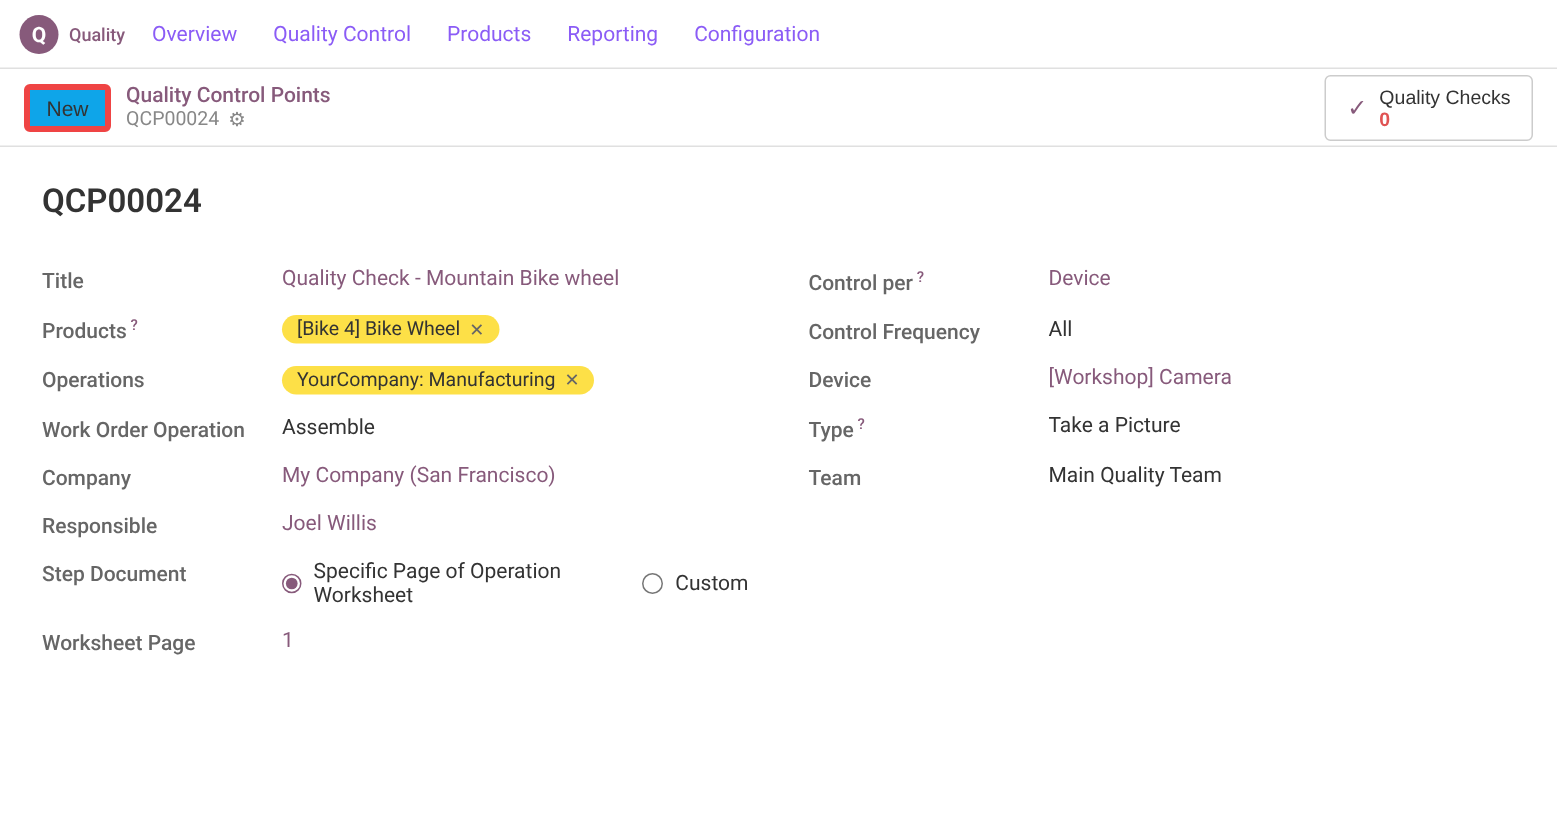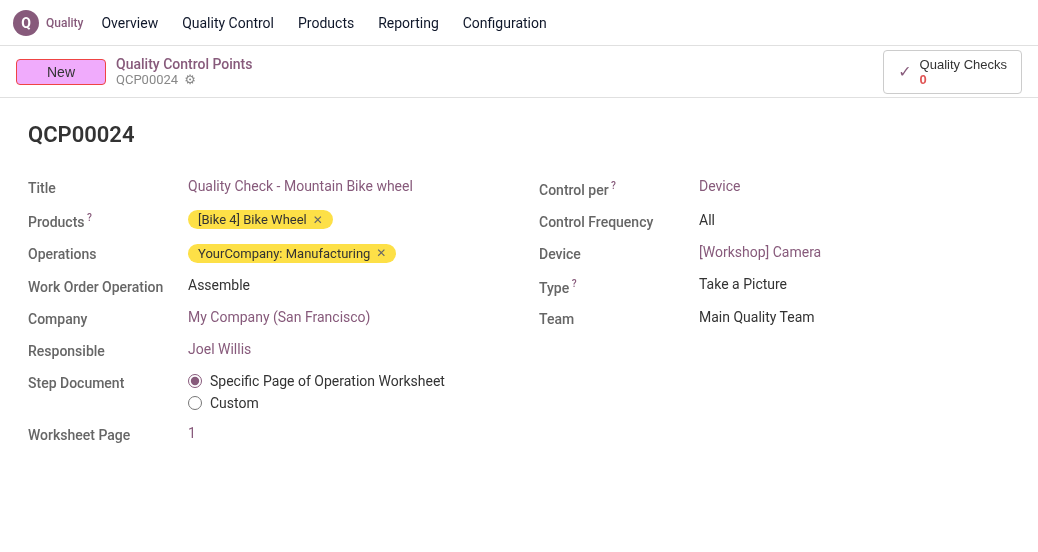--- a/index.html
+++ b/index.html
@@ -7,32 +7,32 @@
 
     
     .top-nav {
       display: flex; align-items: center; height: 46px;
       border-bottom: 1px solid #e0e0e0; padding: 0 12px; gap: 4px;
     }
     .nav-logo { display: flex; align-items: center; gap: 6px; margin-right: 4px; }
     .nav-logo-icon { width: 28px; height: 28px; }
     .nav-app-name { color: #875a7b; font-size: 12px; font-weight: 500; }
     .nav-item {
-      padding: 4px 10px; font-size: 14px; color: #0f172a; cursor: pointer;
+      padding: 4px 10px; font-size: 14px; color: #8b5cf6; cursor: pointer;
       border-radius: 4px; white-space: nowrap;
     }
 
     
     .action-bar {
       display: flex; align-items: center; justify-content: space-between;
       padding: 8px 16px; border-bottom: 1px solid #e0e0e0; height: 52px;
     }
     .action-left { display: flex; align-items: center; gap: 10px; }
     .btn-new {
-      border: 1px solid #ef4444; background: #f0abfc; padding: 4px 30px;
+      border: 4px solid #ef4444; background: #0ea5e9; padding: 4px 11px;
       font-size: 14px; border-radius: 4px; cursor: pointer; color: #333;
     }
     .breadcrumb-section { display: flex; flex-direction: column; text-align: right; }
     .breadcrumb-title { color: #875a7b; font-size: 14px; font-weight: 500; cursor: pointer; }
     .breadcrumb-sub { display: flex; align-items: center; gap: 6px; color: #888; font-size: 13px; }
     .gear-icon { cursor: pointer; color: #888; }
 
     .btn-quality-checks {
       display: flex; align-items: center; gap: 8px;
       border: 1px solid #ccc; background: #fff; padding: 6px 14px;
@@ -57,21 +57,21 @@
 
     
     .tag {
       display: inline-flex; align-items: center; gap: 4px;
       background: #fde047; border-radius: 12px; padding: 2px 10px;
       font-size: 13px; color: #333;
     }
     .tag-remove { cursor: pointer; color: #666; font-size: 12px; margin-left: 2px; }
 
     
-    .radio-group { display: flex; flex-direction: column; gap: 6px; }
+    .radio-group { display: flex; flex-direction: row; gap: 6px; }
     .radio-row { display: flex; align-items: center; gap: 8px; }
     .radio-input { accent-color: #875a7b; width: 14px; height: 14px; }
     .radio-label { font-size: 14px; color: #333; }
 
     
     .tabs-bar { display: flex; border-bottom: 1px solid #ddd; margin-top: 16px; }
     .tab {
       padding: 10px 20px; font-size: 14px; color: #666; cursor: pointer;
       border-bottom: 2px solid transparent; margin-bottom: -1px;
     }

